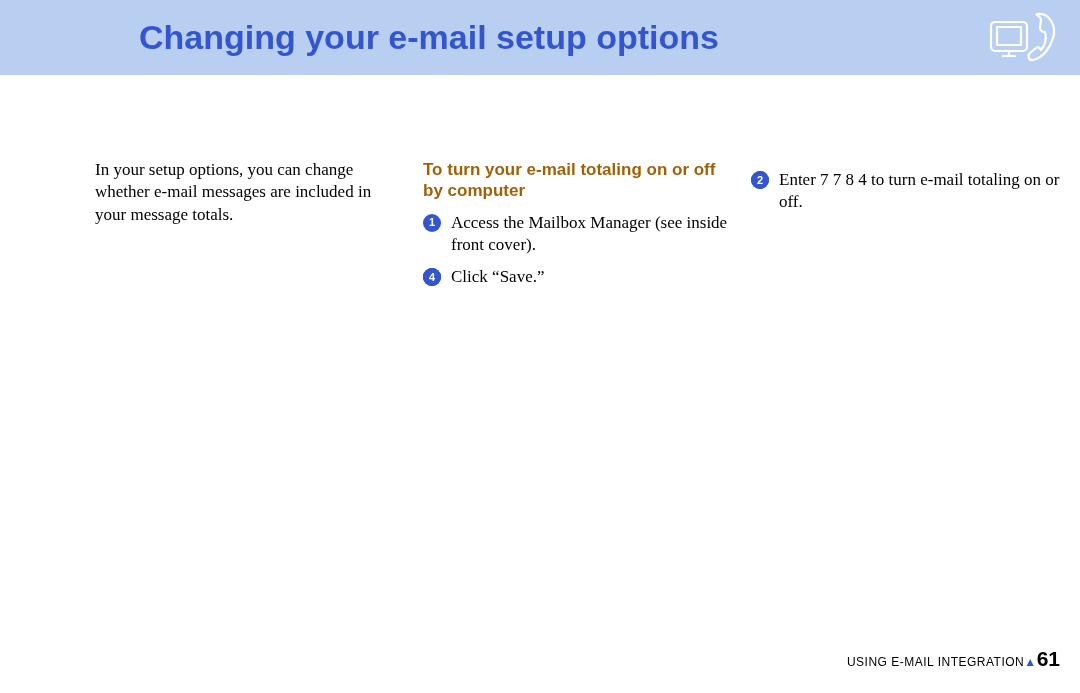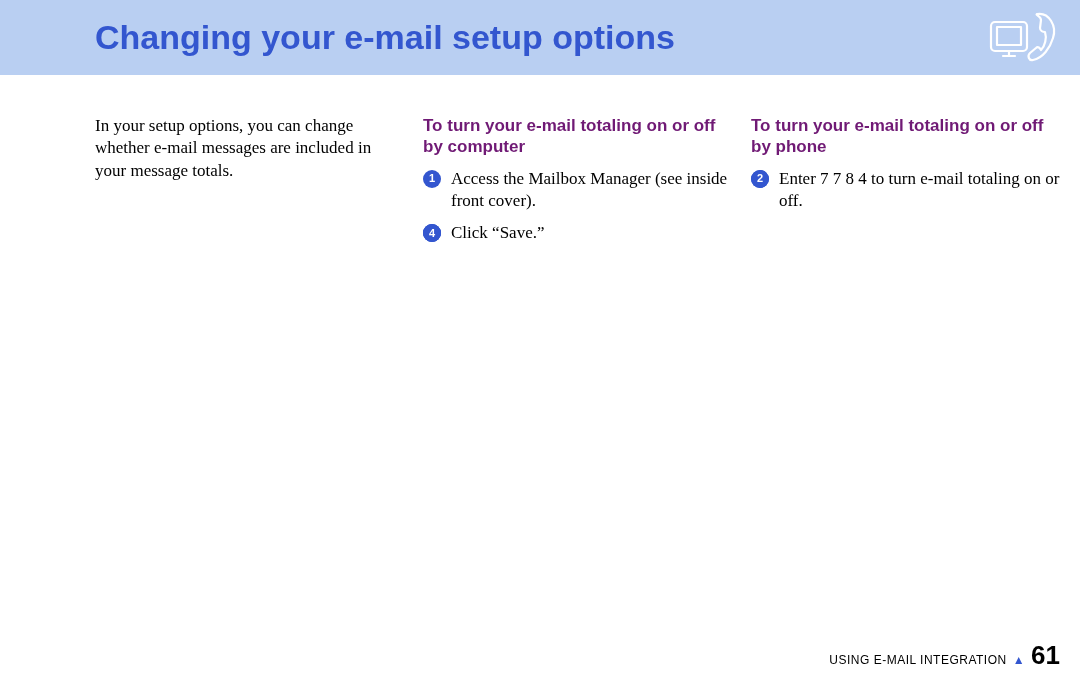--- a/index.html
+++ b/index.html
@@ -18,43 +18,45 @@
     display: flex;
     align-items: center;
     padding-left: 95px;
     position: relative;
   }
   .page-title {
     font-family: Arial, Helvetica, sans-serif;
     font-weight: bold;
     font-size: 34px;
     color: #3356cf;
+    margin-left: 44px;
   }
   .header-icon {
     position: absolute;
     right: 18px;
     top: 8px;
   }
   .content {
     display: flex;
     padding: 40px 10px 0 95px;
     gap: 18px;
+    margin-top: 44px;
   }
   .col {
     width: 310px;
     font-size: 17px;
     line-height: 1.32;
     color: #000;
   }
   .col p.intro { font-family: Georgia, serif; }
   .section-heading {
     font-family: Arial, Helvetica, sans-serif;
     font-weight: bold;
     font-size: 17px;
-    color: #701a75;
+    color: #a16207;
     line-height: 1.25;
     margin-bottom: 10px;
   }
   .steps { list-style: none; }
   .steps li {
     position: relative;
     padding-left: 28px;
     margin-bottom: 10px;
     font-family: Georgia, serif;
   }
@@ -81,30 +83,30 @@
   }
   .footer {
     position: absolute;
     bottom: 22px;
     right: 20px;
     font-family: Arial, Helvetica, sans-serif;
     font-size: 12px;
     color: #000;
     display: flex;
     align-items: baseline;
-    gap: 6px;
+    gap: 0;
     letter-spacing: 0.5px;
   }
   .footer-triangle {
     color: #3356cf;
     font-size: 12px;
   }
   .footer-page {
     font-weight: bold;
-    font-size: 26px;
+    font-size: 21px;
     letter-spacing: 0;
   }
 </style>
 </head>
 <body>
 
 <div class="header-bar">
   <div class="page-title">Changing your e-mail setup options</div>
   <div class="header-icon">
     <svg width="75" height="60" viewBox="0 0 75 60">
@@ -141,21 +143,20 @@
         <span class="step-bullet">3</span>
       </li>
       <li>
         <span class="step-bullet">4</span>
         <span>Click “Save.”</span>
       </li>
     </ul>
   </div>
 
   <div class="col">
-    <div class="section-heading">To turn your e-mail totaling on or off by phone</div>
     <ul class="steps">
       <li>
         <span class="step-bullet">1</span>
       </li>
       <li>
         <span class="step-bullet">2</span>
         <span>Enter 7 7 8 4 to turn e-mail totaling on or off.</span>
       </li>
     </ul>
   </div>

